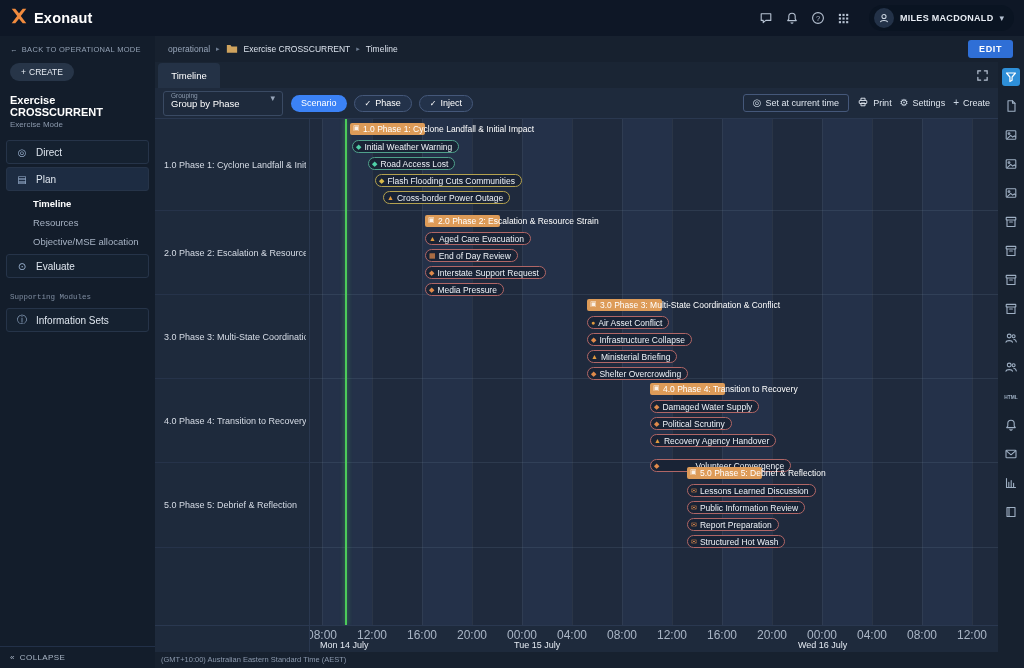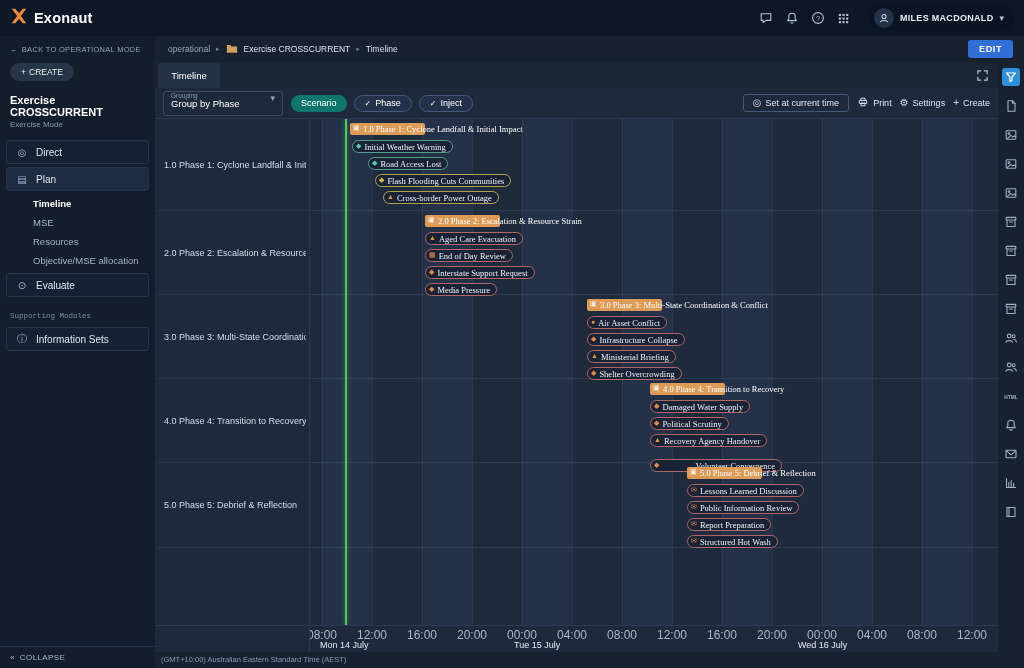--- a/index.html
+++ b/index.html
@@ -63,39 +63,39 @@
 
   
   .toolbar{height:30px;flex:none;display:flex;align-items:center;gap:8px;padding:0 8px;}
   .grouping{width:120px;height:25px;border:1px solid #3a4a63;border-radius:3px;display:flex;
             justify-content:space-between;padding:1px 7px;}
   .g-col{display:flex;flex-direction:column;line-height:1.05;}
   .g-label{font-size:6.5px;color:#8b99ad;}
   .g-value{font-size:9.5px;color:#fff;}
   .g-caret{font-size:9px;color:#98a6ba;}
   .chip{height:17px;border-radius:9px;padding:0 10px;display:flex;align-items:center;gap:4px;font-size:9px;}
-  .chip.plain{background:#0f766e;color:#fff;}
+  .chip.plain{background:#3b82f6;color:#fff;}
   .chip.sel{background:#23324a;border:1px solid #45587a;color:#fff;}
   .chip-check{font-size:8px;}
   .tb-spacer{flex:1;}
   .tb-btn{display:flex;align-items:center;gap:4px;font-size:9px;color:#dfe6ef;white-space:nowrap;}
   .tb-btn.outlined{border:1px solid #45587a;border-radius:3px;padding:3px 9px;}
   .tb-ic{font-size:10px;color:#cfd9e6;line-height:1;}
 
   
   .gantt{flex:1;display:flex;min-height:0;border-top:1px solid #2a3850;}
   .labels{width:155px;flex:none;border-right:1px solid #2a3850;display:flex;flex-direction:column;background:#1e2a3c;}
   .label-row{border-bottom:1px solid #26334a;display:flex;align-items:center;padding-left:9px;}
   .label-row span{font-size:9px;color:#d6dce6;white-space:nowrap;overflow:hidden;max-width:142px;}
   .label-filler{flex:1;}
   .chart{flex:1;position:relative;overflow:hidden;
          background-image:
            repeating-linear-gradient(90deg, rgba(255,255,255,0.05) 0 1px, transparent 1px 50px),
            repeating-linear-gradient(90deg, #243149 0 50px, #1f2a3d 50px 100px);
-         background-position:12px 0,12px 0;font-family:Liberation Serif, serif;}
+         background-position:12px 0,12px 0;}
   .c-row{position:relative;border-bottom:1px solid rgba(120,140,170,.16);}
   .now-line{position:absolute;top:0;bottom:0;width:2px;z-index:1;box-shadow:0 0 5px rgba(76,203,90,.6);}
   .phase{position:absolute;top:4px;height:12px;z-index:2;}
   .phase-fill{position:absolute;left:0;top:0;height:12px;border-radius:2px;}
   .phase-ic{position:absolute;left:3px;top:1px;font-size:7px;color:rgba(255,255,255,.85);z-index:1;}
   .phase-label{position:absolute;left:13px;top:0;line-height:12px;font-size:8.5px;color:#fff;white-space:nowrap;z-index:1;}
   .inj{position:absolute;height:13px;border-radius:7px;background:#192335;display:flex;align-items:center;gap:3px;
        padding:0 6px 0 3px;font-size:8.5px;color:#eef2f7;white-space:nowrap;z-index:2;}
   .inj-ic{font-size:7px;line-height:1;}
 
@@ -185,23 +185,20 @@
             <span data-interactable="false">Direct</span>
           </div>
           <div class="side-section active" data-interactable="true">
             <span class="side-ic" data-interactable="false">▤</span>
             <span data-interactable="false">Plan</span>
           </div>
           <div class="side-sub active" data-interactable="true">
             <span data-interactable="false">Timeline</span>
           </div>
           <div class="side-sub" data-interactable="true">
-            <span data-interactable="false">MSE</span>
-          </div>
-          <div class="side-sub" data-interactable="true">
             <span data-interactable="false">Resources</span>
           </div>
           <div class="side-sub" data-interactable="true">
             <span data-interactable="false">Objective/MSE allocation</span>
           </div>
           <div class="side-section" data-interactable="true">
             <span class="side-ic" data-interactable="false">⊙</span>
             <span data-interactable="false">Evaluate</span>
           </div>
         </div>

